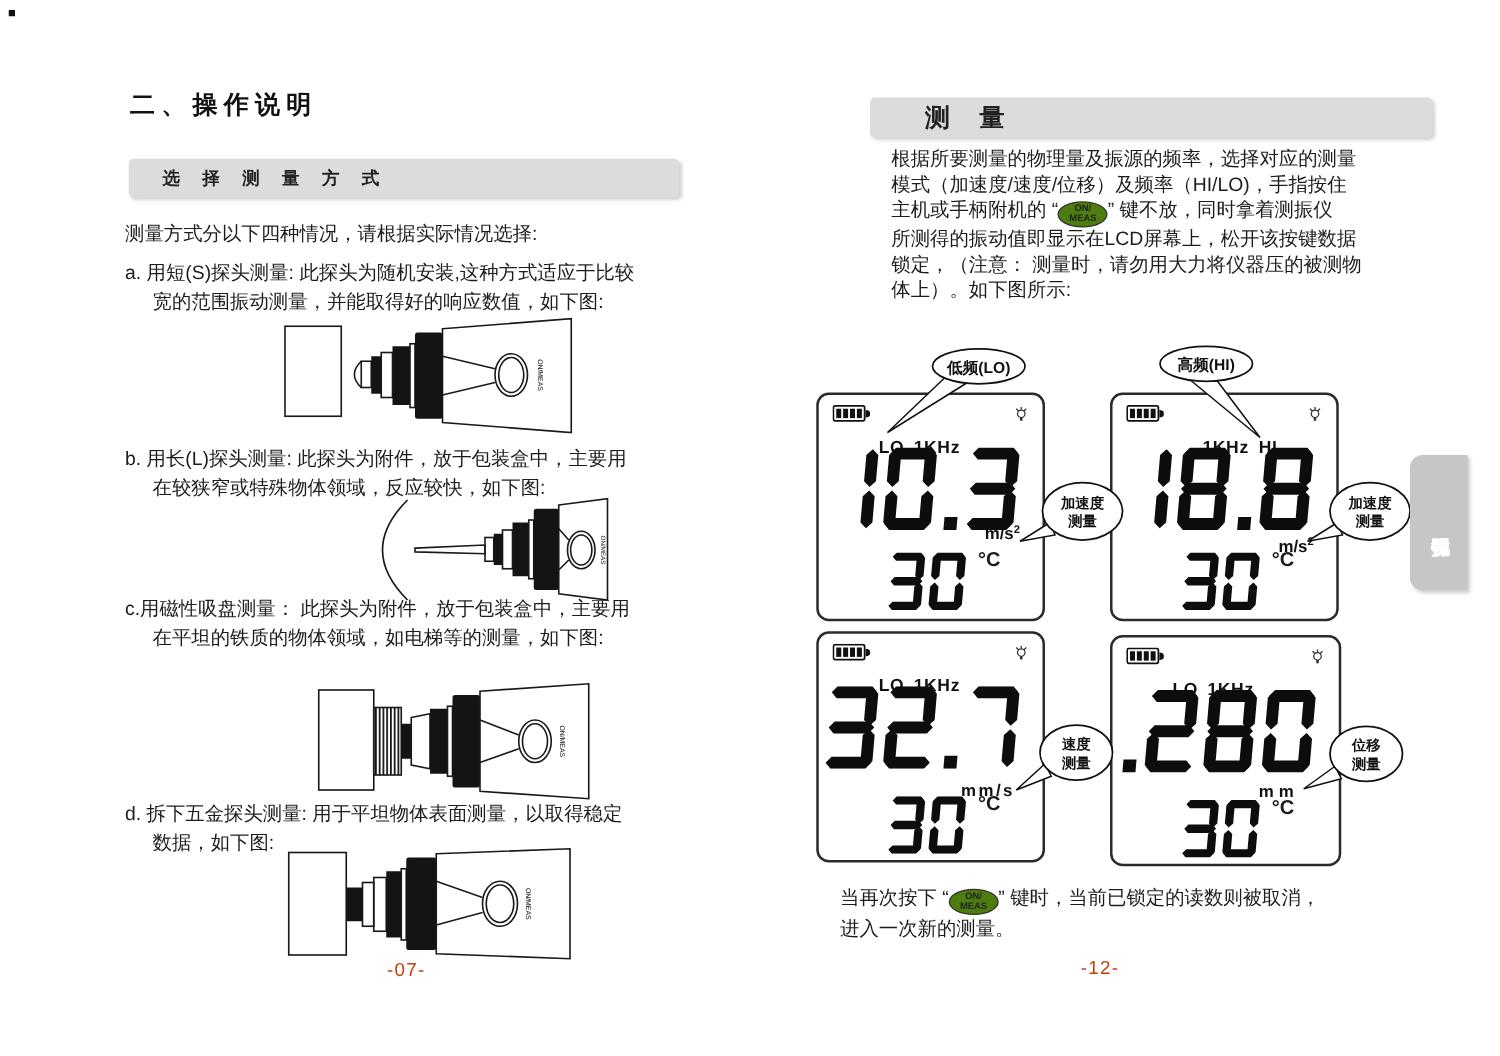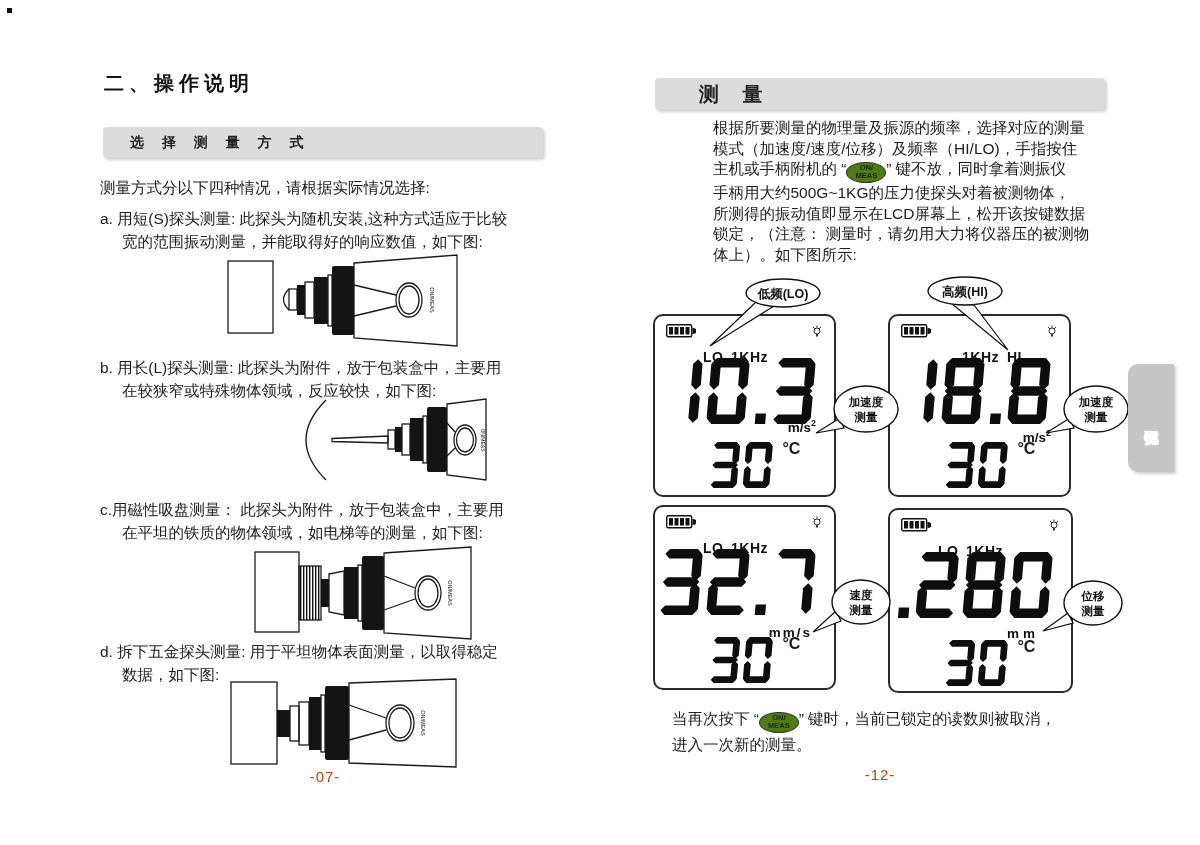--- a/index.html
+++ b/index.html
@@ -4,21 +4,21 @@
 <style>
   html,body{margin:0;padding:0;background:#fff;}
   #canvas{position:relative;width:1200px;height:845px;background:#ffffff;overflow:hidden;
           font-family:"Liberation Sans","DejaVu Sans",sans-serif;color:#1c1c1c;}
   .abs{position:absolute;}
   
   .doc-title{font-size:20px;font-weight:bold;letter-spacing:5px;color:#111;}
   .section-bar{background:#dcdcdc;border-radius:4px;box-shadow:2px 2px 3px rgba(0,0,0,.18);
                display:flex;align-items:center;font-weight:bold;color:#222;}
   .bar-left{width:440px;height:31px;font-size:14px;letter-spacing:7px;padding-left:27px;box-sizing:border-box;}
-  .bar-right{width:450px;height:32px;font-size:20px;letter-spacing:9px;padding-left:44px;box-sizing:border-box;}
+  .bar-right{width:450px;height:32px;font-size:20px;letter-spacing:9px;padding-left:44px;box-sizing:border-box;margin-left:41px;}
   
   .body-text{font-size:15.5px;line-height:23px;color:#1c1c1c;}
   .item-line2{padding-left:22px;}
   .para-line{font-size:15.5px;line-height:20.6px;white-space:nowrap;}
   .page-num{font-size:15px;letter-spacing:1px;text-align:center;color:#c2410c;}
   
   .onmeas{display:inline-block;border:1.2px solid #333;border-radius:50%;padding:1px 8px 2px 8px;
           text-align:center;font-size:7.5px;line-height:8px;font-weight:bold;color:#222;
           vertical-align:-4px;background:#4d7c0f;}
   
@@ -96,21 +96,21 @@
     <rect class="blk" x="162" y="20" width="13" height="43"></rect>
     <rect class="ln" x="175" y="18" width="4" height="47"></rect>
     <rect class="blk" x="179" y="9" width="20" height="65" rx="2"></rect>
     <path class="ln" d="M199,6 L238,1 L238,82 L199,77 Z"></path>
     <path class="ln" d="M199,25 L207,34 M199,58 L207,50"></path>
     <ellipse class="ln" cx="217" cy="42" rx="11" ry="15"></ellipse>
     <ellipse class="ln" cx="217" cy="42" rx="8.5" ry="12"></ellipse>
     <text transform="rotate(90 233,42)" x="233" y="42" font-size="5" text-anchor="middle">ON/MEAS</text>
   </svg>
 
-  <div class="abs body-text" style="left:100px;top:498px;">
+  <div class="abs body-text" style="left:100px;top:476px;">
     <div>c.用磁性吸盘测量： 此探头为附件，放于包装盒中，主要用</div>
     <div class="item-line2">在平坦的铁质的物体领域，如电梯等的测量，如下图:</div>
   </div>
 
   <svg class="abs diagram" style="left:252px;top:546px;" width="222" height="95" viewBox="0 0 222 95">
     <defs>
       <pattern id="hatchC" width="3" height="6" patternUnits="userSpaceOnUse">
         <rect width="1.4" height="6" fill="#111"></rect>
       </pattern>
     </defs>
@@ -153,21 +153,20 @@
   <div class="abs section-bar bar-right" style="left:655px;top:78px;">
     <span>测  量</span>
   </div>
 
   <div class="abs" style="left:680px;top:118px;margin-left:33px;">
     <div class="para-line">根据所要测量的物理量及振源的频率，选择对应的测量</div>
     <div class="para-line">模式（加速度/速度/位移）及频率（HI/LO)，手指按住</div>
     <div class="para-line">
       <span>主机或手柄附机的 “</span><span class="onmeas"><div>ON/</div><div>MEAS</div></span><span>” 键不放，同时拿着测振仪</span>
     </div>
-    <div class="para-line">手柄用大约500G~1KG的压力使探头对着被测物体，</div>
     <div class="para-line">所测得的振动值即显示在LCD屏幕上，松开该按键数据</div>
     <div class="para-line">锁定，（注意： 测量时，请勿用大力将仪器压的被测物</div>
     <div class="para-line">体上）。如下图所示:</div>
   </div>
 
   <div class="abs" style="left:650px;top:272px;width:482px;height:430px;">
 
     <div class="lcd" style="left:3px;top:42px;width:183px;height:183px;">
       <svg class="abs" style="left:11px;top:8px;" width="30" height="14" viewBox="0 0 30 14">
         <rect x="0.7" y="0.7" width="25" height="12" rx="1.5" fill="none" stroke="#111" stroke-width="1.4"></rect>

